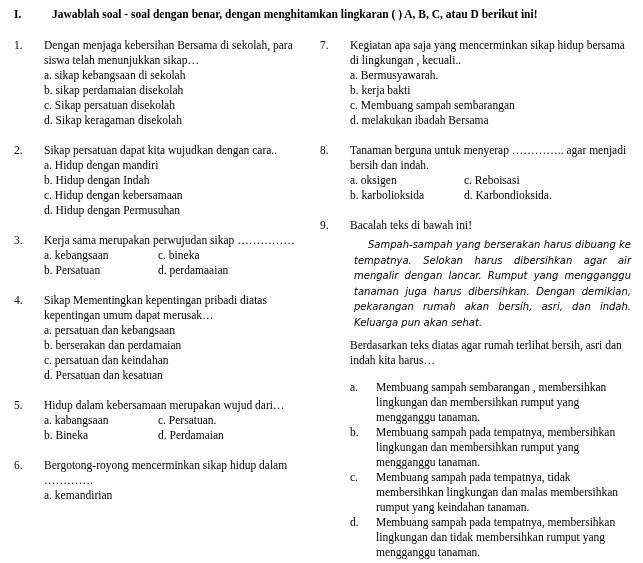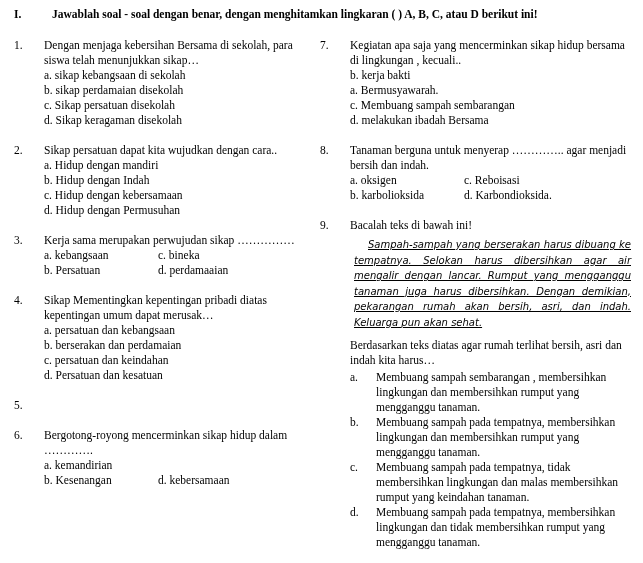--- a/index.html
+++ b/index.html
@@ -33,23 +33,22 @@
   .opt-col1 { width: 114px; flex: 0 0 auto; }
   .opt-col2 { flex: 1; }
   .passage {
     font-family: "DejaVu Sans", sans-serif;
     font-style: italic;
     font-size: 10px;
     line-height: 15.5px;
     text-align: justify;
     text-indent: 14px;
     margin: 4px 0 8px 4px;
-    text-decoration: underline;
   }
-  .followup { margin-bottom: 2px; }
+  .followup { margin-bottom: 12px; }
   .opt-hang { display: flex; }
   .opt-hang .letter { width: 26px; flex: 0 0 auto; }
   .opt-hang .otext { flex: 1; }
 </style>
 </head>
 <body>
 
 <div class="page">
   <div class="exam-header">
     <span class="roman">I.</span>
@@ -96,43 +95,50 @@
           <div class="q-body">
             <div class="q-text">Sikap Mementingkan kepentingan pribadi diatas kepentingan umum dapat merusak…</div>
             <div class="opt">a. persatuan dan kebangsaan</div>
             <div class="opt">b. berserakan dan perdamaian</div>
             <div class="opt">c. persatuan dan keindahan</div>
             <div class="opt">d. Persatuan dan kesatuan</div>
           </div>
         </div>
         <div class="q">
           <div class="q-num">5.</div>
+          <div class="q-body">
+            <div class="q-text">Hidup dalam kebersamaan merupakan wujud dari…</div>
+            <div class="opt-row">
+              <div class="opt-col1">a. kabangsaan</div>
+              <div class="opt-col2">c. Persatuan.</div>
+            </div>
+            <div class="opt-row">
+              <div class="opt-col1">b. Bineka</div>
+              <div class="opt-col2">d. Perdamaian</div>
+            </div>
+          </div>
         </div>
         <div class="q">
           <div class="q-num">6.</div>
           <div class="q-body">
             <div class="q-text">Bergotong-royong mencerminkan sikap hidup dalam</div>
             <div class="q-text">………….</div>
             <div class="opt-row">
               <div class="opt-col1">a. kemandirian</div>
             </div>
-            <div class="opt-row">
-              <div class="opt-col1">b. Kesenangan</div>
-              <div class="opt-col2">d. kebersamaan</div>
-            </div>
           </div>
         </div>
       </div>
     <div class="col-right" id="col-right">
         <div class="q">
           <div class="q-num">7.</div>
           <div class="q-body">
             <div class="q-text">Kegiatan apa saja yang mencerminkan sikap hidup bersama di lingkungan , kecuali..</div>
+            <div class="opt">a. Bermusyawarah.</div>
             <div class="opt">b. kerja bakti</div>
-            <div class="opt">a. Bermusyawarah.</div>
             <div class="opt">c. Membuang sampah sembarangan</div>
             <div class="opt">d. melakukan ibadah Bersama</div>
           </div>
         </div>
         <div class="q">
           <div class="q-num">8.</div>
           <div class="q-body">
             <div class="q-text">Tanaman berguna untuk menyerap ………….. agar menjadi bersih dan indah.</div>
             <div class="opt-row">
               <div class="opt-col1">a. oksigen</div>

